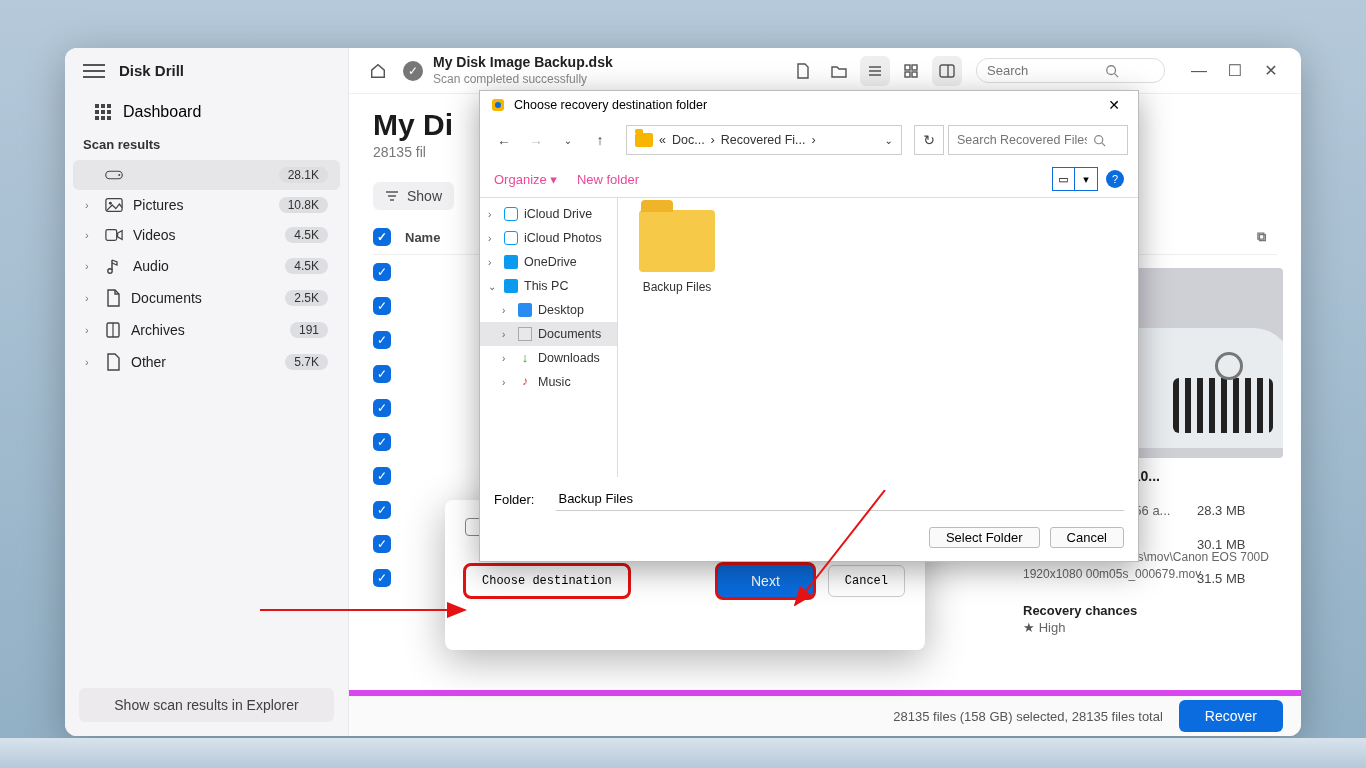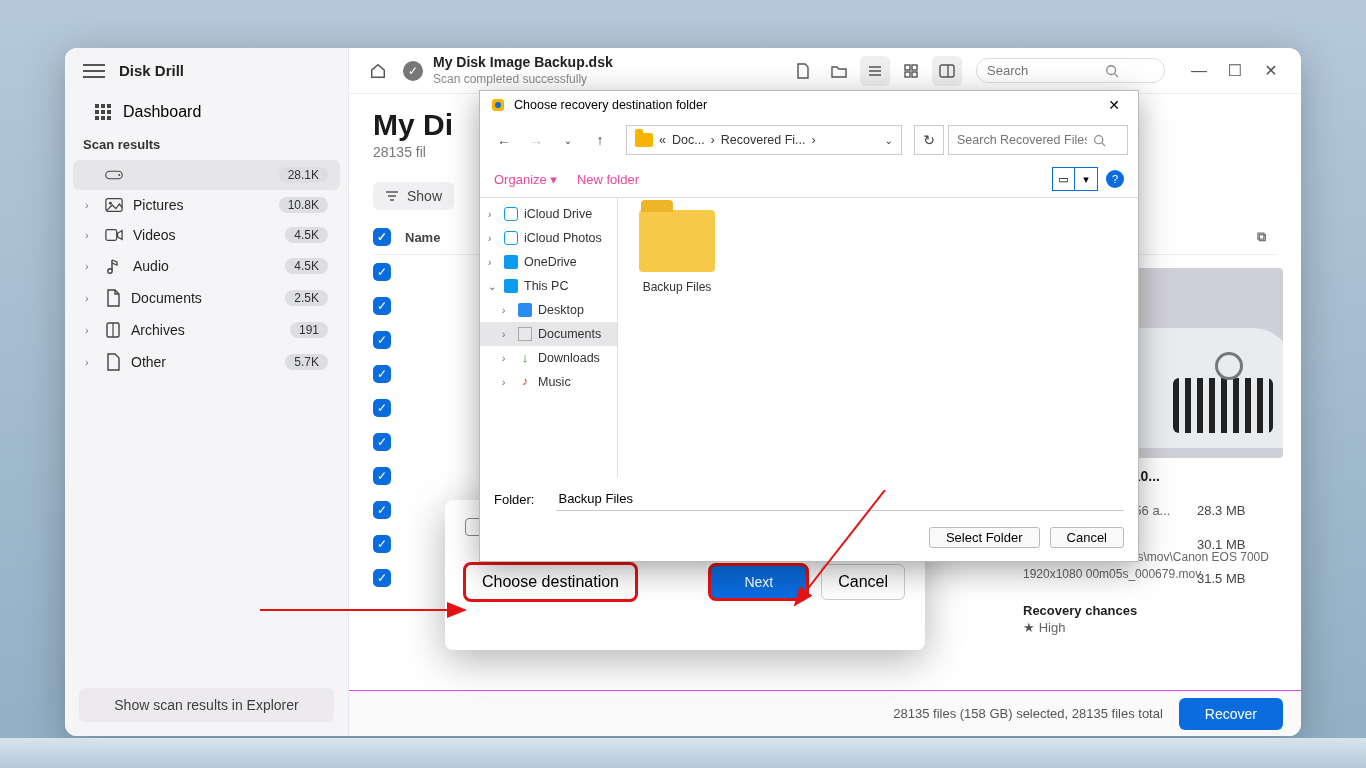--- a/index.html
+++ b/index.html
@@ -41,42 +41,42 @@
 .show-btn { display:inline-flex; align-items:center; gap:8px; padding:6px 12px; background:#f0f0f2; border-radius:6px; font-size:14px; color:#444; cursor:pointer;}
 .table { margin:0 24px; }
 .table-head { display:flex; align-items:center; padding:8px 0; border-bottom:1px solid #eee; font-size:13px; color:#444; font-weight:600;}
 .cb { width:18px; height:18px; border-radius:5px; background:#0a6cde; display:flex; align-items:center; justify-content:center; color:#fff; font-size:12px; margin-right:14px;}
 .cb.row { margin-right:18px;}
 .col-name { flex:1;}
 .col-size { width:80px; text-align:left; font-size:13px; color:#444;}
 .ext-link { width:20px; color:#777;}
 .rows { max-height:360px; overflow:hidden;}
 .trow { display:flex; align-items:center; padding:8px 0; font-size:13px;}
-.footer-bar { position:absolute; bottom:0; left:0; right:0; height:46px; background:#fafafa; border-top:1px solid #d946ef; display:flex; align-items:center; justify-content:flex-end; padding:0 18px; gap:16px;}
+.footer-bar { position:absolute; bottom:0; left:0; right:0; height:46px; background:#fafafa; border-top:6px solid #d946ef; display:flex; align-items:center; justify-content:flex-end; padding:0 18px; gap:16px;}
 .footer-text { font-size:13px; color:#555;}
 .recover-btn { background:#0a6cde; color:#fff; border:none; padding:8px 26px; border-radius:6px; font-size:14px; cursor:pointer;}
 
 .preview { position:absolute; right:18px; top:220px; width:260px; }
 .preview-img { width:100%; height:190px; background:#cfcfd6; border-radius:4px; overflow:hidden; position:relative;}
 .car-body { position:absolute; left:10px; top:60px; width:260px; height:120px; background:#e9ecef; border-radius:20px 40px 0 0;}
 .grille { position:absolute; right:10px; top:110px; width:100px; height:55px; background:repeating-linear-gradient(90deg,#222 0 6px,#e9ecef 6px 12px); border-radius:6px;}
 .headlight { position:absolute; left:30px; top:90px; width:50px; height:34px; background:#ddd; border-radius:8px;}
 .mb-badge { position:absolute; right:40px; top:84px; width:28px; height:28px; border:3px solid #777; border-radius:50%;}
 .preview h4 { font-size:14px; font-weight:600; margin-top:10px; color:#222; white-space:nowrap; overflow:hidden; text-overflow:ellipsis;}
 .preview .meta { font-size:13px; color:#666; margin-top:2px;}
 .preview .path-label { font-size:13px; font-weight:600; margin-top:14px; color:#222;}
 .preview .path { font-size:12px; color:#666; margin-top:2px; line-height:1.4;}
 .preview .chances-label { font-size:13px; font-weight:600; margin-top:20px; color:#222;}
 .star { color:#555; margin-right:4px;}
 
 .modal { position:absolute; left:445px; top:500px; width:480px; height:150px; background:#fff; border-radius:8px; box-shadow:0 10px 40px rgba(0,0,0,.3); padding:18px 20px;}
 .modal .save-row { display:flex; align-items:center; gap:10px; font-size:14px; color:#333;}
 .modal .save-row .chk { width:18px; height:18px; border:1.5px solid #888; border-radius:4px;}
 .modal-actions { display:flex; gap:14px; margin-top:28px; align-items:center;}
-.btn-outline { padding:8px 16px; font-size:16px; background:#fff; border:1px solid #ccc; border-radius:6px; cursor:pointer;}
+.btn-outline { padding:8px 16px; font-size:12px; background:#fff; border:1px solid #ccc; border-radius:6px; cursor:pointer;font-family:Liberation Mono, monospace;}
 .btn-next { background:#0a6cde; color:#fff; border:none; padding:9px 34px; border-radius:6px; font-size:14px; cursor:pointer;}
 .red-box { outline:3px solid #e41212; outline-offset:-1px;}
 
 .file-dialog { position:absolute; left:479px; top:90px; width:660px; height:472px; background:#fff; border:1px solid #bbb; box-shadow:0 8px 30px rgba(0,0,0,.35);}
 .fd-title { display:flex; align-items:center; padding:6px 10px; font-size:12.5px; gap:8px;}
 .fd-title .close { margin-left:auto; width:28px; text-align:center; cursor:pointer; font-size:14px;}
 .fd-nav { display:flex; align-items:center; gap:4px; padding:6px 10px;}
 .nav-btn { width:28px; height:28px; display:flex; align-items:center; justify-content:center; color:#444; cursor:pointer; font-size:14px;}
 .breadcrumb { flex:1; display:flex; align-items:center; border:1px solid #ccc; height:30px; padding:0 8px; gap:6px; font-size:12.5px; color:#333; margin:0 8px;}
 .bc-folder { width:18px; height:14px; background:#f7b500; border-radius:2px; position:relative;}

